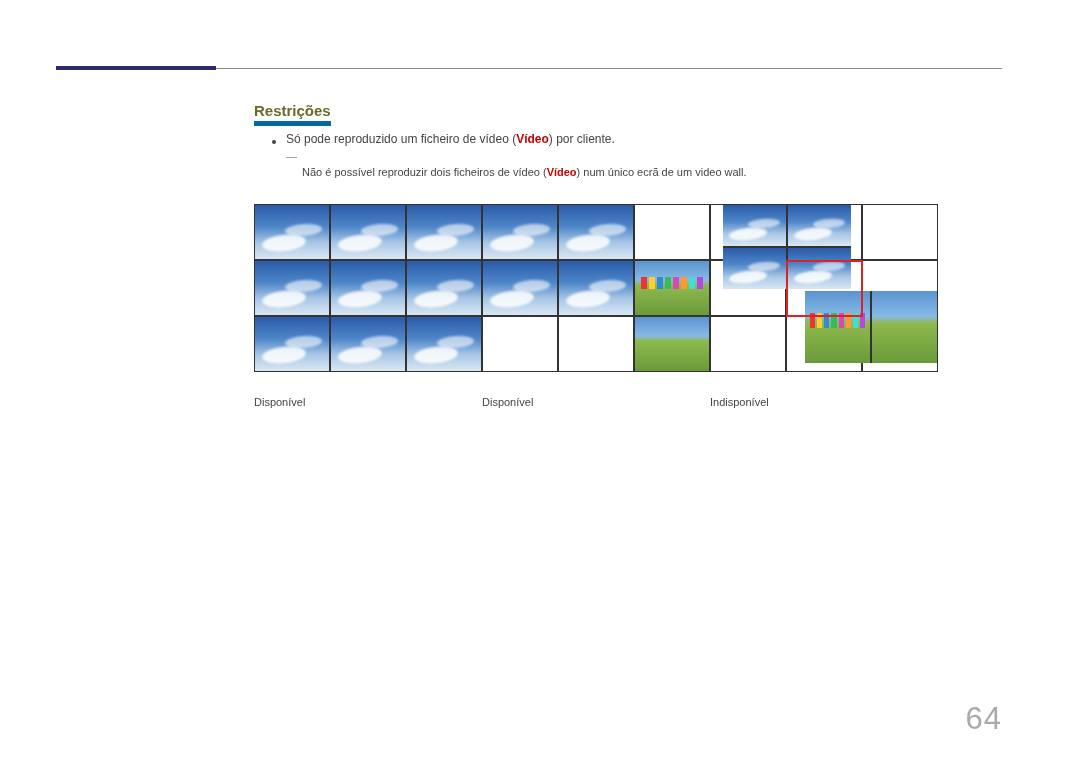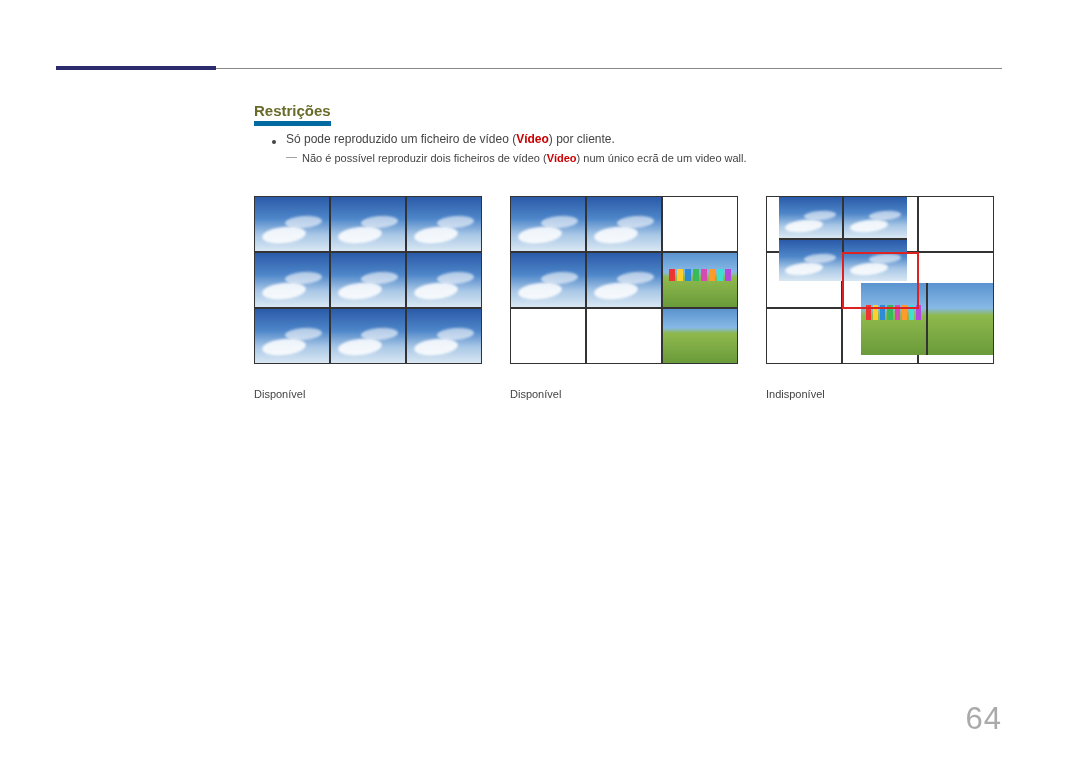--- a/index.html
+++ b/index.html
@@ -54,28 +54,27 @@
     position: absolute;
     top: 150px;
     left: 286px;
     font-size: 11px;
     color: #444;
   }
   .dash-prefix {
     display: inline-block; vertical-align: top; color: #888; margin-right: 2px;
   }
   .dash-text { display: inline-block; }
-  .sub-line2 { margin-top: 2px; }
+  .sub-line2 { margin-top: 16px; }
 
   .examples {
     position: absolute;
-    top: 196px;
+    top: 204px;
     left: 254px;
     display: flex;
-    gap: 28px;
   }
   .example { display: flex; flex-direction: column; }
   .caption {
     font-size: 11px;
     color: #444;
     margin-top: 24px;
   }
 
   .grid3 {
     width: 228px;

